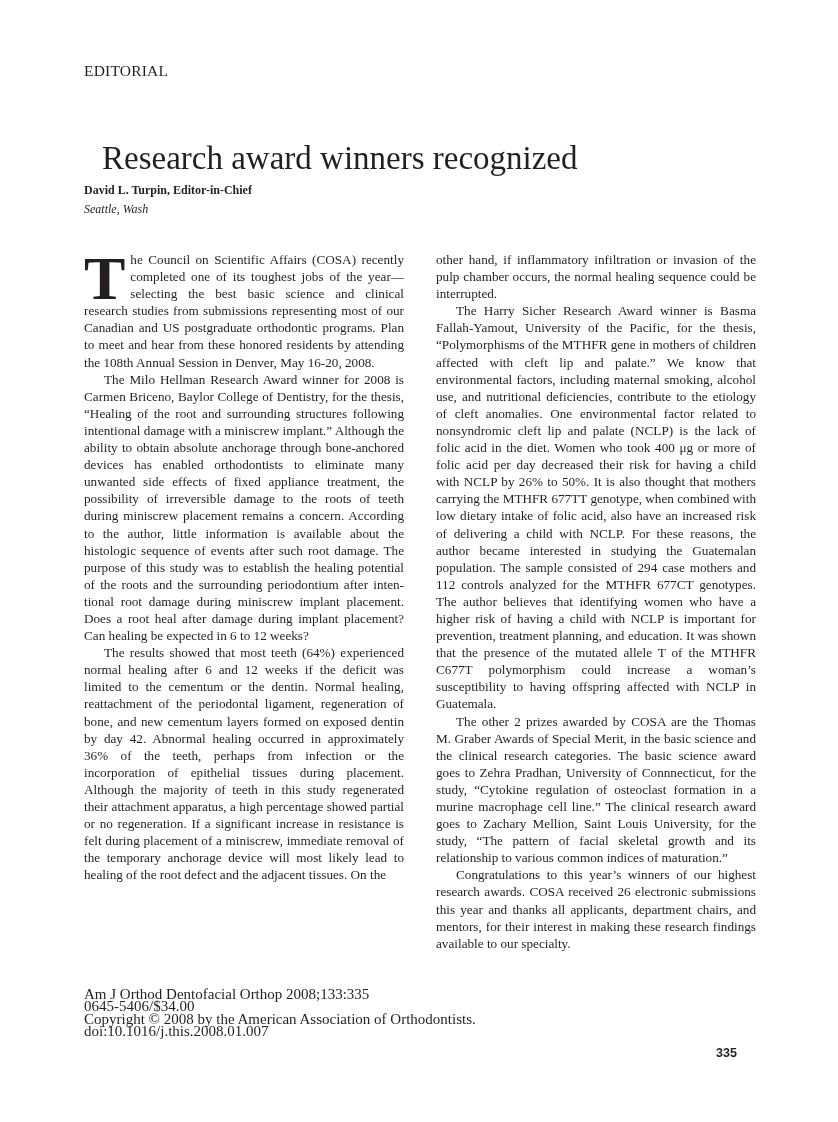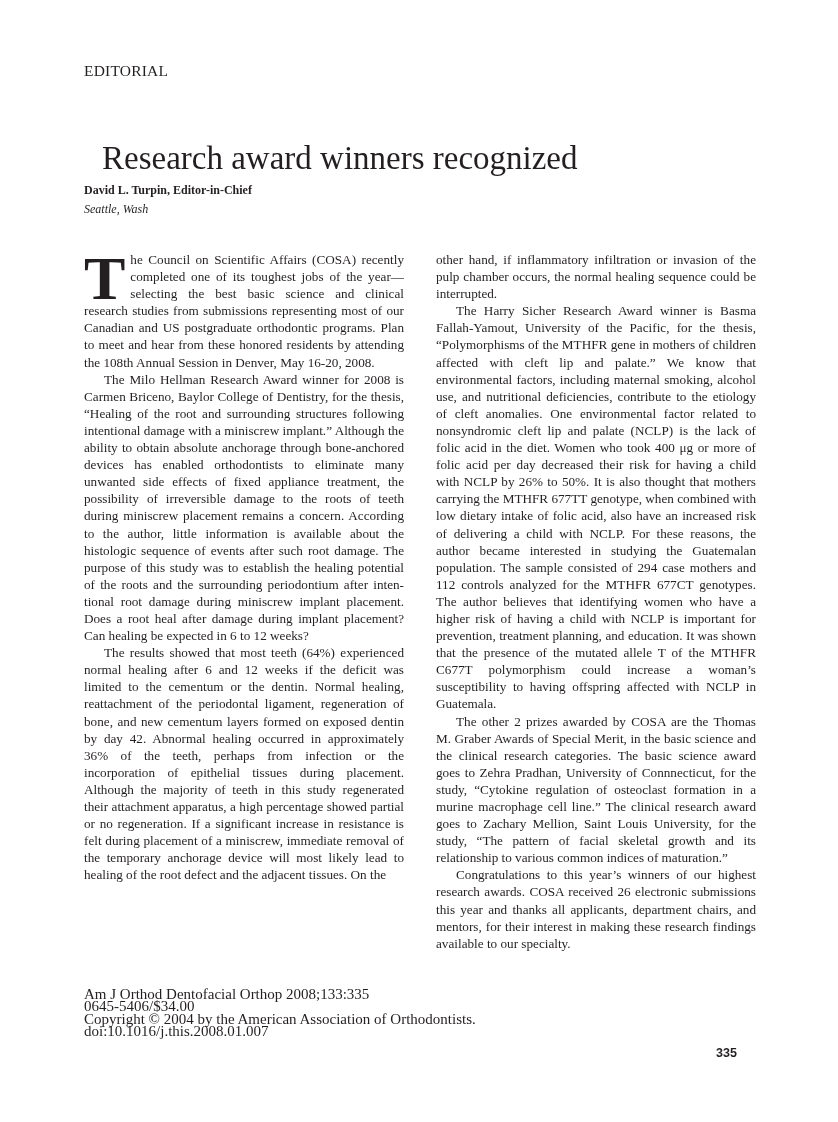--- a/index.html
+++ b/index.html
@@ -66,19 +66,19 @@
   <div class="col right">
     <p class="cont">other hand, if inflammatory infiltration or invasion of the pulp chamber occurs, the normal healing sequence could be interrupted.</p>
     <p>The Harry Sicher Research Award winner is Basma Fallah-Yamout, University of the Pacific, for the thesis, “Polymorphisms of the MTHFR gene in mothers of children affected with cleft lip and palate.” We know that environmental factors, including maternal smok­ing, alcohol use, and nutritional deficiencies, contribute to the etiology of cleft anomalies. One environmental factor related to nonsyndromic cleft lip and palate (NCLP) is the lack of folic acid in the diet. Women who took 400 μg or more of folic acid per day decreased their risk for having a child with NCLP by 26% to 50%. It is also thought that mothers carrying the MTHFR 677TT genotype, when combined with low dietary intake of folic acid, also have an increased risk of delivering a child with NCLP. For these reasons, the author became interested in studying the Guatemalan population. The sample consisted of 294 case mothers and 112 controls analyzed for the MTHFR 677CT genotypes. The author believes that identifying women who have a higher risk of having a child with NCLP is important for prevention, treatment planning, and edu­cation. It was shown that the presence of the mutated allele T of the MTHFR C677T polymorphism could increase a woman’s susceptibility to having offspring affected with NCLP in Guatemala.</p>
     <p>The other 2 prizes awarded by COSA are the Thomas M. Graber Awards of Special Merit, in the basic science and the clinical research categories. The basic science award goes to Zehra Pradhan, University of Connnecticut, for the study, “Cytokine regulation of osteoclast formation in a murine macrophage cell line.” The clinical research award goes to Zachary Mellion, Saint Louis University, for the study, “The pattern of facial skeletal growth and its relationship to various common indices of maturation.”</p>
     <p>Congratulations to this year’s winners of our high­est research awards. COSA received 26 electronic submissions this year and thanks all applicants, depart­ment chairs, and mentors, for their interest in making these research findings available to our specialty.</p>
   </div>
 
   <div class="footer-meta">
     <div>Am J Orthod Dentofacial Orthop 2008;133:335</div>
     <div>0645-5406/$34.00</div>
-    <div>Copyright © 2004 by the American Association of Orthodontists.</div>
+    <div>Copyright © 2008 by the American Association of Orthodontists.</div>
     <div>doi:10.1016/j.this.2008.01.007</div>
   </div>
 
   <div class="page-number">335</div>
 
 </div>
 
 </body></html>

